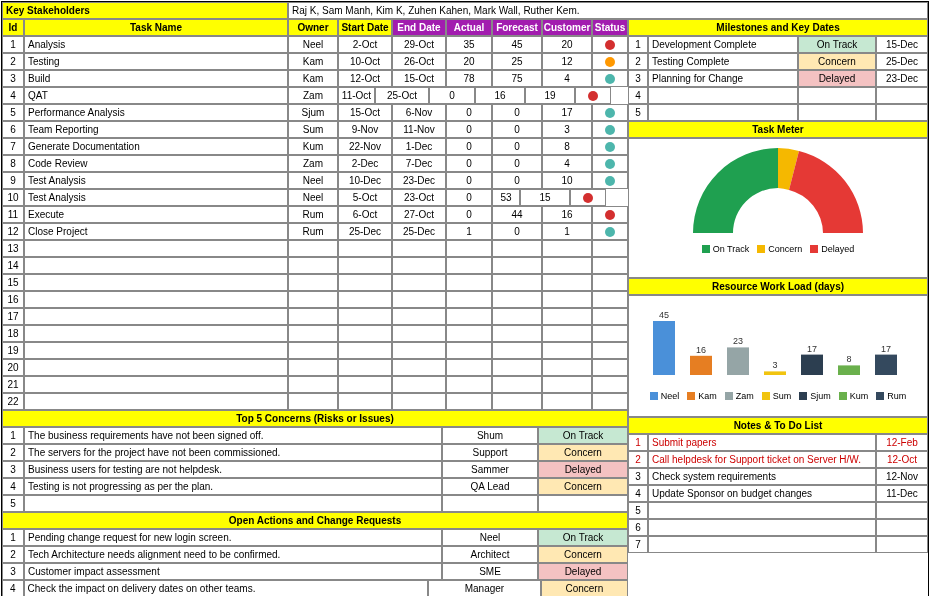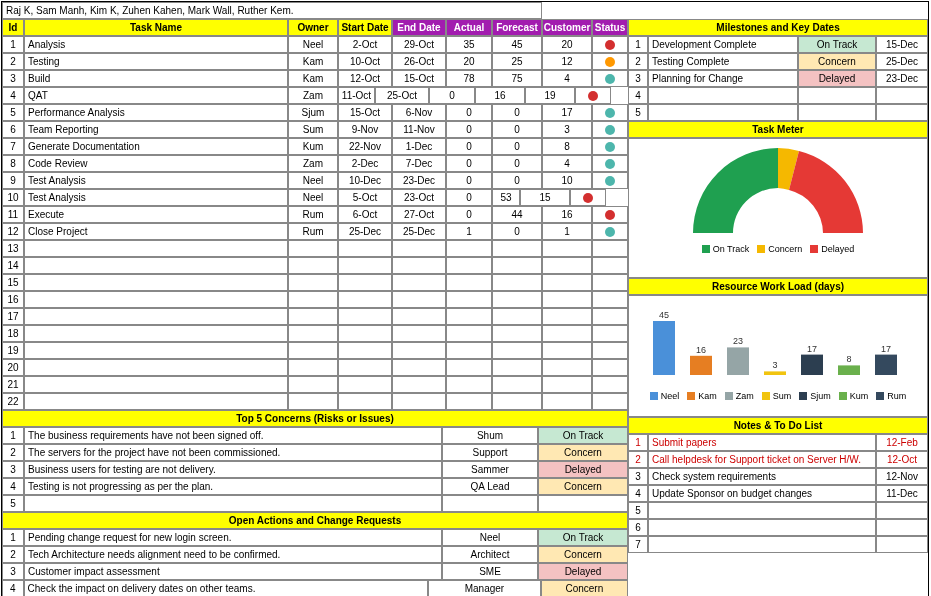--- a/index.html
+++ b/index.html
@@ -24,21 +24,22 @@
 .leg{display:flex;gap:8px;justify-content:center;font-size:9px;flex-wrap:wrap;padding:4px 0}
 .leg span{display:flex;align-items:center;gap:3px}
 .sq{width:8px;height:8px}
 </style>
 </head>
 <body>
 
 <div class="wrap">
 
 <div class="row">
-  <div class="cell" style="width:540px">Raj K, Sam Manh, Kim K, Zuhen Kahen, Mark Wall, Ruther Kem.</div>
+  <div class="cell yellow" style="width:286px">Key Stakeholders</div>
+  <div class="cell" style="width:640px">Raj K, Sam Manh, Kim K, Zuhen Kahen, Mark Wall, Ruther Kem.</div>
 </div>
 
 <div class="row">
 
 <div style="width:626px">
 
   <div class="row">
     <div class="cell hdr-task" style="width:22px">Id</div>
     <div class="cell hdr-task" style="width:264px">Task Name</div>
     <div class="cell hdr-task" style="width:50px">Owner</div>
@@ -331,21 +332,21 @@
             <div class="cell center ontrack" style="width:90px">On Track</div>
           </div>
           <div class="row">
             <div class="cell center" style="width:22px">2</div>
             <div class="cell" style="width:418px">The servers for the project have not been commissioned.</div>
             <div class="cell center" style="width:96px">Support</div>
             <div class="cell center concern-bg" style="width:90px">Concern</div>
           </div>
           <div class="row">
             <div class="cell center" style="width:22px">3</div>
-            <div class="cell" style="width:418px">Business users for testing are not delivery.</div>
+            <div class="cell" style="width:418px">Business users for testing are not helpdesk.</div>
             <div class="cell center" style="width:96px">Sammer</div>
             <div class="cell center delayed-bg" style="width:90px">Delayed</div>
           </div>
           <div class="row">
             <div class="cell center" style="width:22px">4</div>
             <div class="cell" style="width:418px">Testing is not progressing as per the plan.</div>
             <div class="cell center" style="width:96px">QA Lead</div>
             <div class="cell center concern-bg" style="width:90px">Concern</div>
           </div>
           <div class="row">

